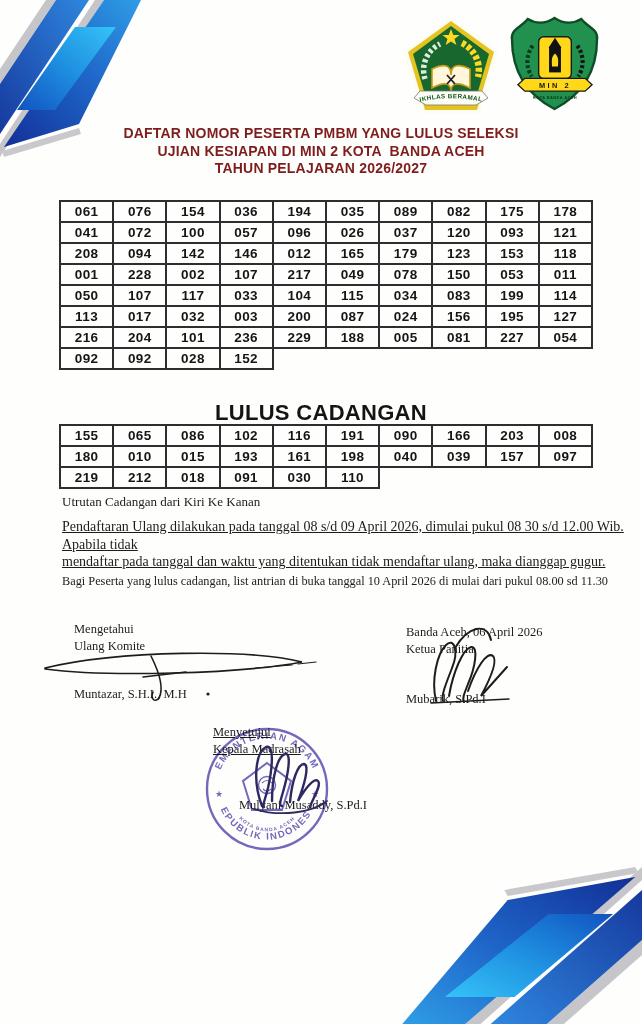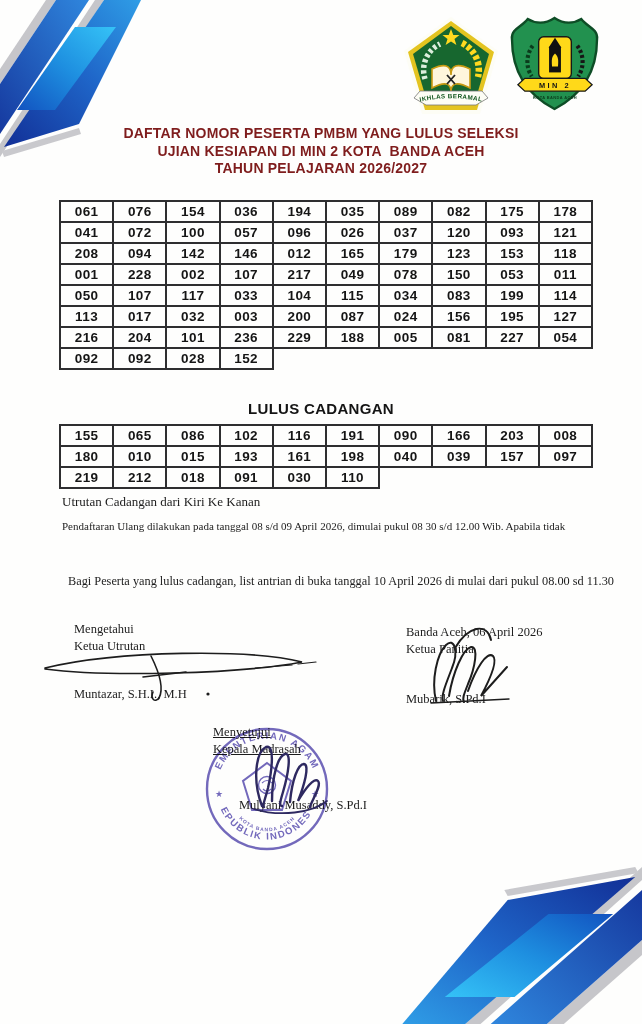--- a/index.html
+++ b/index.html
@@ -10,27 +10,27 @@
   .title{position:absolute;left:0;right:0;top:125px;text-align:center;
          font-family:"Liberation Sans",sans-serif;font-weight:bold;font-size:14px;
          line-height:17.5px;letter-spacing:.2px;color:#7f1d1d;}
   .title-line{white-space:pre-wrap;}
   table.num{position:absolute;left:59px;border-collapse:collapse;table-layout:fixed;width:534px;
             font-family:"Liberation Sans",sans-serif;font-weight:700;font-size:13.5px;color:#151515;}
   table.num td{border:2px solid #2e2e30;height:19px;text-align:center;padding:0;letter-spacing:.4px;}
   table.num td.empty{border:none;}
   .main-table{top:200px;}
   .cad-heading{position:absolute;left:0;right:0;top:400px;text-align:center;
-               font-family:"Liberation Sans",sans-serif;font-weight:bold;font-size:15px;
+               font-family:"Liberation Sans",sans-serif;font-weight:bold;font-size:22px;
                letter-spacing:.3px;color:#141414;}
   .cad-table{top:424px;}
   .note{position:absolute;left:62px;top:494px;font-size:13px;}
   .para{position:absolute;left:62px;line-height:17.5px;}
-  .p1{top:518px;font-size:11px;}
-  .p2{top:572px;font-size:12.3px;line-height:18px;margin-left:6px;}
+  .p1{top:518px;font-size:14px;text-decoration:underline;}
+  .p2{top:572px;font-size:12.3px;line-height:18px;}
   .sigblock{position:absolute;font-size:12.5px;line-height:17px;}
   .sig-left{left:74px;top:621px;}
   .sig-left-name{left:74px;top:686px;}
   .sig-right{left:406px;top:624px;}
   .sig-right-name{left:406px;top:691px;}
   .sig-center{left:213px;top:724px;width:178px;text-align:left;text-decoration:underline;}
   .sig-center-name{left:203px;top:797px;width:200px;text-align:center;}
   .stamp-svg{position:absolute;left:204px;top:726px;width:126px;height:126px;
              mix-blend-mode:multiply;opacity:.92;pointer-events:none;}
   .sign-svg{position:absolute;left:0;top:0;width:642px;height:1024px;pointer-events:none;}
@@ -246,28 +246,29 @@
           <td class="empty"></td>
           <td class="empty"></td>
           <td class="empty"></td>
         </tr>
       </tbody>
     </table>
   <div class="note">Utrutan Cadangan dari Kiri Ke Kanan</div>
 
   <div class="para p1">
     <div>Pendaftaran Ulang dilakukan pada tanggal 08 s/d 09 April 2026, dimulai pukul 08 30 s/d 12.00 Wib. Apabila tidak</div>
+    <div>mendaftar pada tanggal dan waktu yang ditentukan tidak mendaftar ulang, maka dianggap gugur.</div>
   </div>
   <div class="para p2">
     <div>Bagi Peserta yang lulus cadangan, list antrian di buka tanggal 10 April 2026 di mulai dari pukul 08.00 sd 11.30</div>
   </div>
 
   <div class="sigblock sig-left">
     <div>Mengetahui</div>
-    <div>Ketua Utrutan</div>
+    <div>Ulang Komite</div>
   </div>
   <div class="sigblock sig-left-name">Muntazar, S.H.I., M.H</div>
 
   <div class="sigblock sig-right">
     <div>Banda Aceh, 06 April 2026</div>
     <div>Ketua Panitia</div>
   </div>
   <div class="sigblock sig-right-name">Mubarik, S.Pd.I</div>
 
   <div class="sigblock sig-center">

